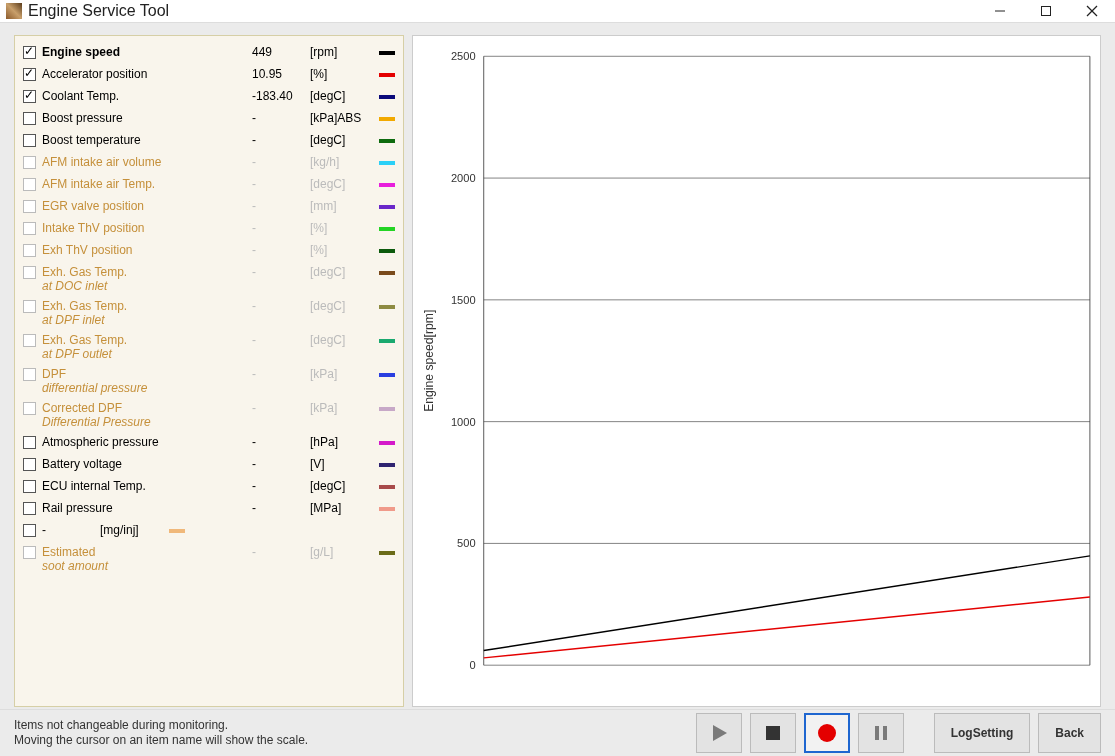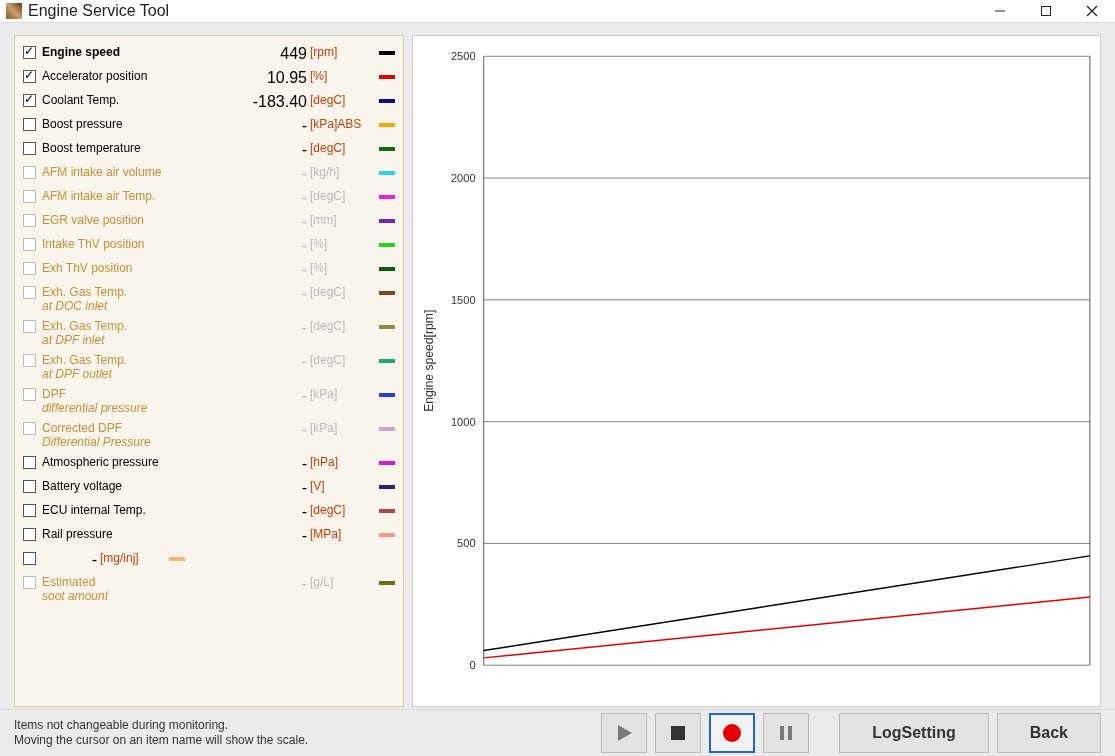--- a/index.html
+++ b/index.html
@@ -73,31 +73,30 @@
   flex: 1;
   font-size: 12px;
   line-height: 14px;
   color:#000;
 }
 .row .name.em { font-weight: bold; }
 .row .name.dim { color:#c5903b; }
 .row .name .sub { display:block;font-style:italic; }
 .row .val {
   width: 55px;
-  text-align: right;
-  font-size: 16px;
+  font-size: 12px;
   color:#000;
 }
 .row .val.dim { color:#bbb; }
 .row .unit {
   width: 68px;
   text-align: left;
   font-size: 12px;
   padding-left:3px;
-  color:#c2410c;
+  color:#000000;
 }
 .row .unit.dim { color:#bbb; }
 .row .swatch {
   width: 16px; height: 4px;
   margin-left: 4px;
   margin-top: 6px;
   flex-shrink:0;
 }
 .chartpanel {
   flex: 1;
@@ -118,25 +117,25 @@
 .controls { display:flex; gap:8px; align-items:center;}
 .sqbtn {
   width: 46px; height: 40px;
   background:#e3e3e3;
   border:1px solid #bbb;
   display:flex;align-items:center;justify-content:center;
 }
 .sqbtn.active { border:2px solid #1e66d0; background:#f2f2f2;}
 .txtbtn {
   height:40px;
-  padding:0 32px;
+  padding:0 16px;
   background:#e3e3e3;
   border:1px solid #bbb;
   display:flex;align-items:center;justify-content:center;
-  font-size:16px;
+  font-size:12px;
   font-weight:bold;
   color:#333;
 }
 .txtbtn.disabled { color:#aaa; }
 .axis-text { font-size:11px; fill:#333;}
 .axis-label { font-size:12px; fill:#333;}
 </style>
 </head>
 <body>
 

